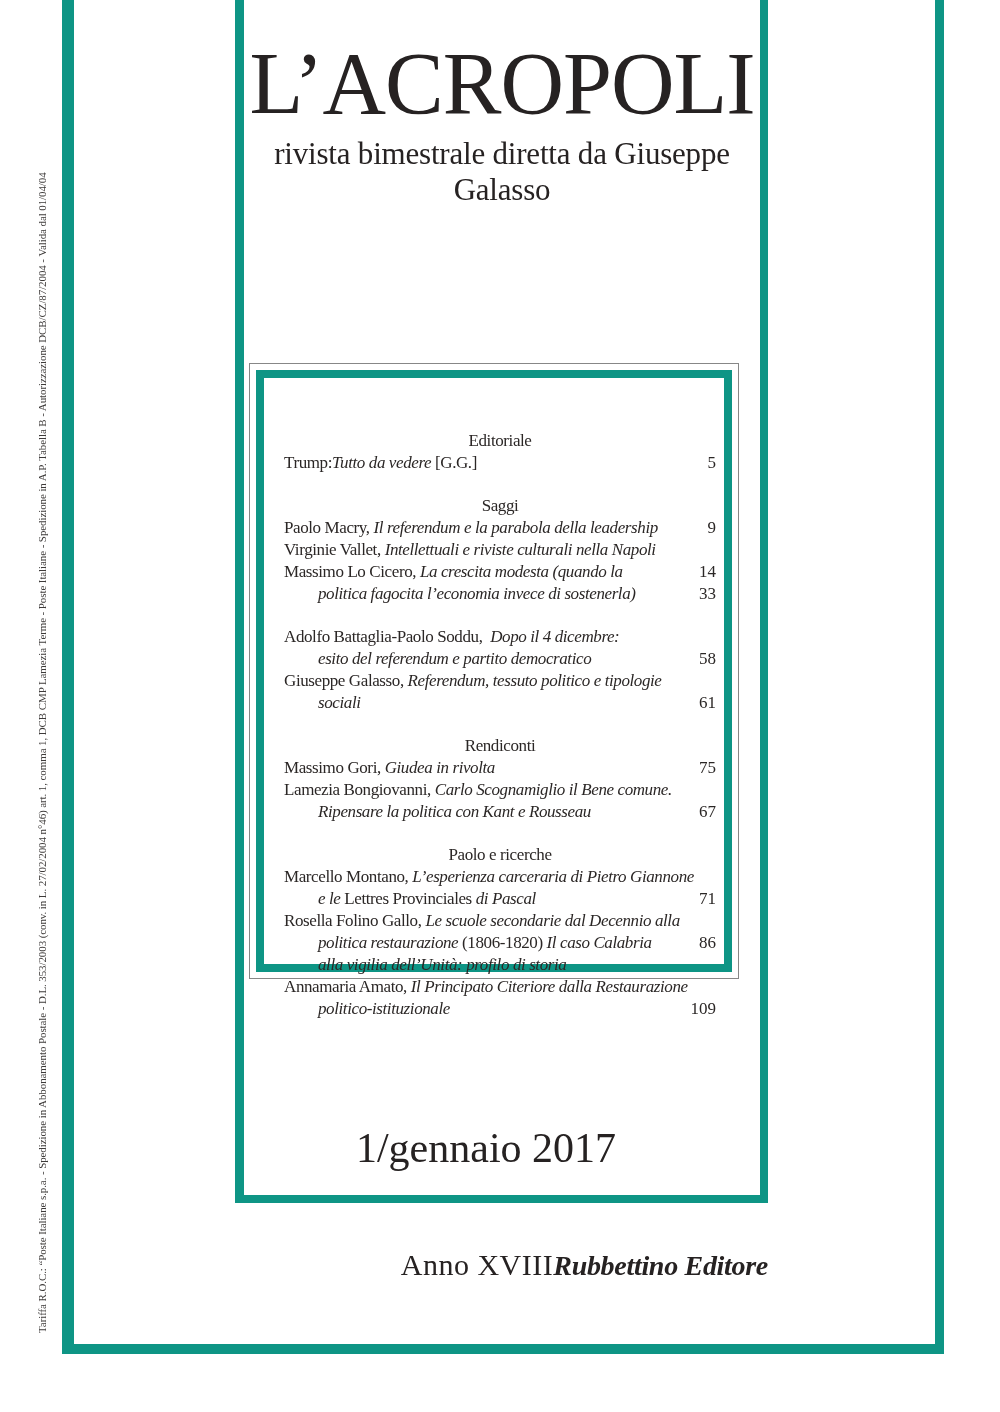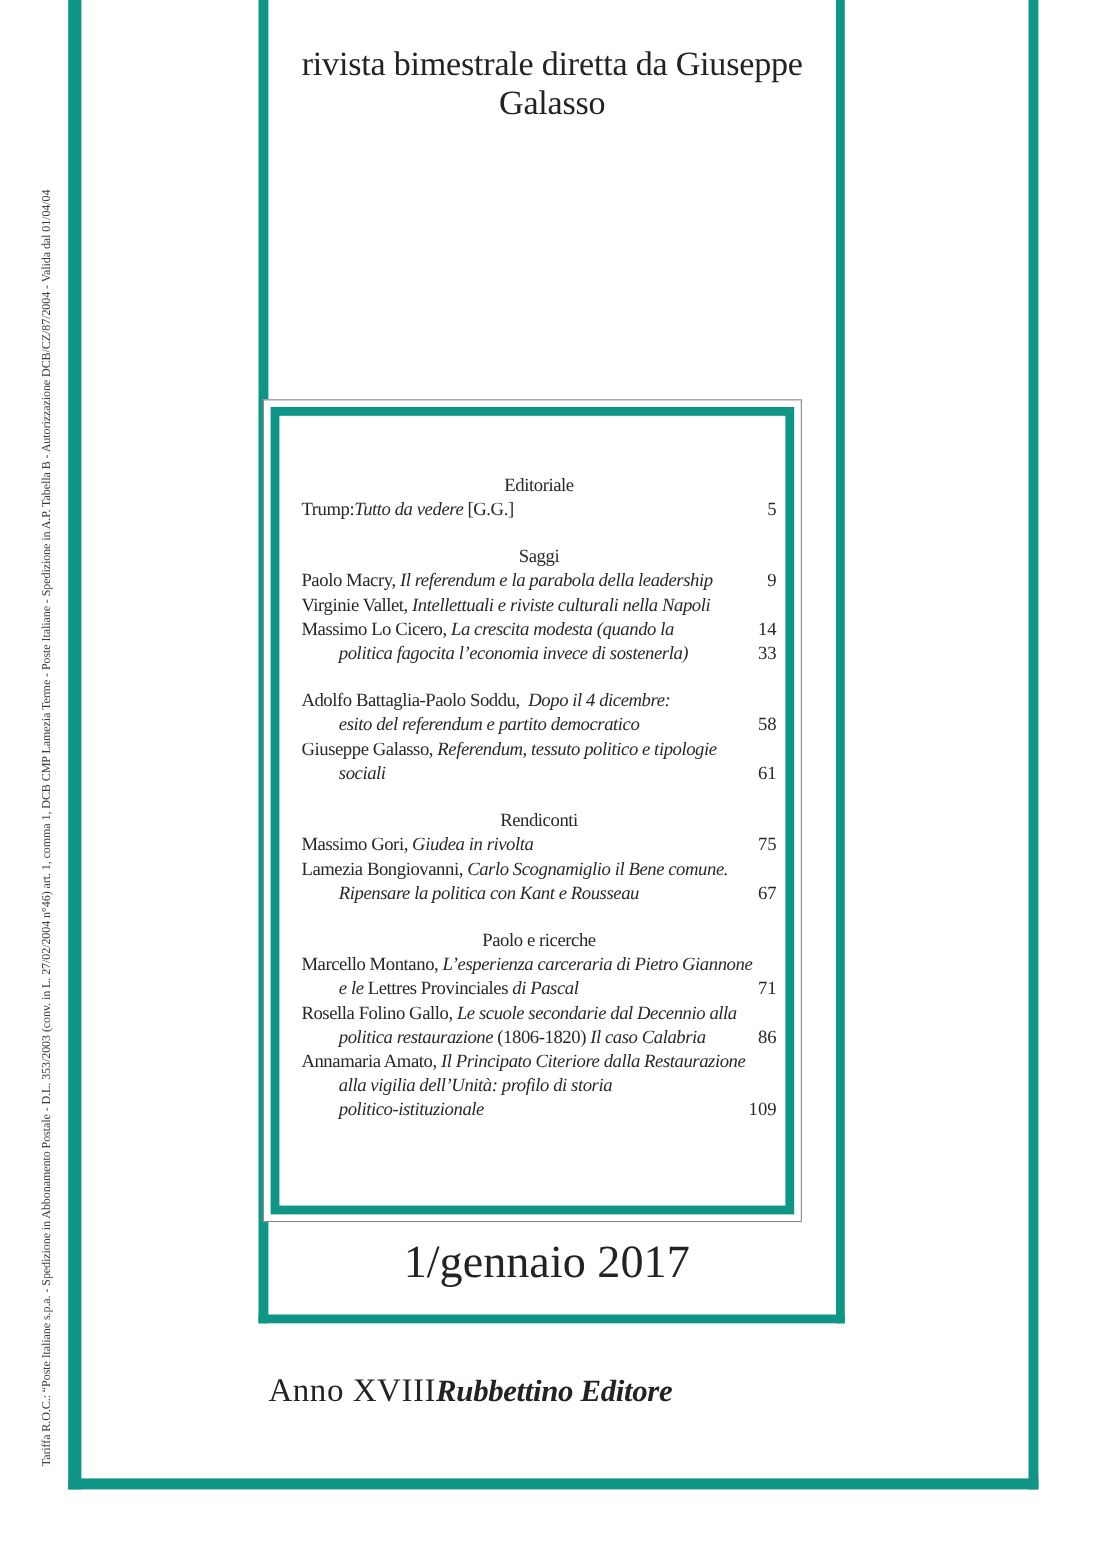--- a/index.html
+++ b/index.html
@@ -34,57 +34,58 @@
     border-right:8px solid var(--teal);
     border-bottom:8px solid var(--teal);
   }
 
   .masthead { position:absolute; left:244px; top:36px; width:516px; text-align:center; color:#262222; }
   .journal-title { font-size:88px; line-height:96px; letter-spacing:-1px; font-weight:400; white-space:nowrap; }
   .journal-subtitle { font-size:31px; letter-spacing:-0.2px; margin-top:4px; }
 
   
   .toc-box {
-    position:absolute; left:239px; top:363px; width:490px; height:748px;
+    position:absolute; left:249px; top:363px; width:490px; height:616px;
     box-sizing:border-box; border:1px solid var(--rule); background:#fff;
   }
   .toc-teal-border { position:absolute; left:6px; top:6px; right:6px; bottom:6px; border:8px solid var(--teal); }
   .toc-content {
     position:absolute; left:14px; top:14px; right:14px; bottom:14px;
     box-sizing:border-box; padding:52px 8px 0 20px;
     font-size:17px; line-height:22px; letter-spacing:-0.4px; color:#2b2726;
   }
   .toc-section:not(:first-child) { margin-top:21px; }
   .toc-heading { text-align:center; }
   .toc-line { position:relative; white-space:pre; }
   .toc-line.cont .toc-runs { padding-left:34px; }
   .toc-page { position:absolute; right:0; top:0; letter-spacing:0; }
   .it { font-style:italic; }
 
-  .issue-date { position:absolute; left:239px; top:1124px; width:516px; text-align:center; font-size:42px; color:#262222; }
+  .issue-date { position:absolute; left:228px; top:1124px; width:516px; text-align:center; font-size:42px; color:#262222; }
 
   .footer-row {
     position:absolute; left:244px; top:1248px; width:524px;
-    display:flex; justify-content:flex-start; align-items:baseline; color:#262222;
+    display:flex; justify-content:flex-end; align-items:baseline; color:#262222;
   }
   .issue-year { font-size:30px; letter-spacing:0.5px; }
   .publisher { font-size:28px; font-style:italic; font-weight:700; letter-spacing:-0.3px; }
 </style>
 </head>
 <body>
 
 <div class="page">
 
   <div class="spine">Tariffa R.O.C.: “Poste Italiane s.p.a. - Spedizione in Abbonamento Postale - D.L. 353/2003 (conv. in L. 27/02/2004 n°46) art. 1, comma 1, DCB CMP Lamezia Terme - Poste Italiane - Spedizione in A.P. Tabella B - Autorizzazione DCB/CZ/87/2004 - Valida dal 01/04/04</div>
 
   <div class="outer-frame"></div>
 
   <div class="inner-panel"></div>
 
   <div class="masthead">
+    <div class="journal-title">L’ACROPOLI</div>
     <div class="journal-subtitle">rivista bimestrale diretta da Giuseppe Galasso</div>
   </div>
 
   <div class="toc-box">
     <div class="toc-teal-border"></div>
     <div class="toc-content">
         <div class="toc-section">
           <div class="toc-heading">Editoriale</div>
           <div class="toc-entry">
             <div class="toc-line"><span class="toc-runs"><span class="ro">Trump:</span><span class="it">Tutto da vedere</span><span class="ro"> [G.G.]</span></span><span class="toc-page">5</span></div>
@@ -128,22 +129,22 @@
           <div class="toc-heading">Paolo e ricerche</div>
           <div class="toc-entry">
             <div class="toc-line"><span class="toc-runs"><span class="ro">Marcello Montano, </span><span class="it">L’esperienza carceraria di Pietro Giannone</span></span></div>
             <div class="toc-line cont"><span class="toc-runs"><span class="it">e le </span><span class="ro">Lettres Provinciales</span><span class="it"> di Pascal</span></span><span class="toc-page">71</span></div>
           </div>
           <div class="toc-entry">
             <div class="toc-line"><span class="toc-runs"><span class="ro">Rosella Folino Gallo, </span><span class="it">Le scuole secondarie dal Decennio alla</span></span></div>
             <div class="toc-line cont"><span class="toc-runs"><span class="it">politica restaurazione </span><span class="ro">(1806-1820)</span><span class="it"> Il caso Calabria</span></span><span class="toc-page">86</span></div>
           </div>
           <div class="toc-entry">
+            <div class="toc-line cont"><span class="toc-runs"><span class="it">alla vigilia dell’Unità: profilo di storia</span></span></div>
             <div class="toc-line"><span class="toc-runs"><span class="ro">Annamaria Amato, </span><span class="it">Il Principato Citeriore dalla Restaurazione</span></span></div>
-            <div class="toc-line cont"><span class="toc-runs"><span class="it">alla vigilia dell’Unità: profilo di storia</span></span></div>
             <div class="toc-line cont"><span class="toc-runs"><span class="it">politico-istituzionale</span></span><span class="toc-page">109</span></div>
           </div>
         </div>
       </div>
   </div>
 
   <div class="issue-date">1/gennaio 2017</div>
 
   <div class="footer-row">
     <span class="issue-year">Anno XVIII</span>

